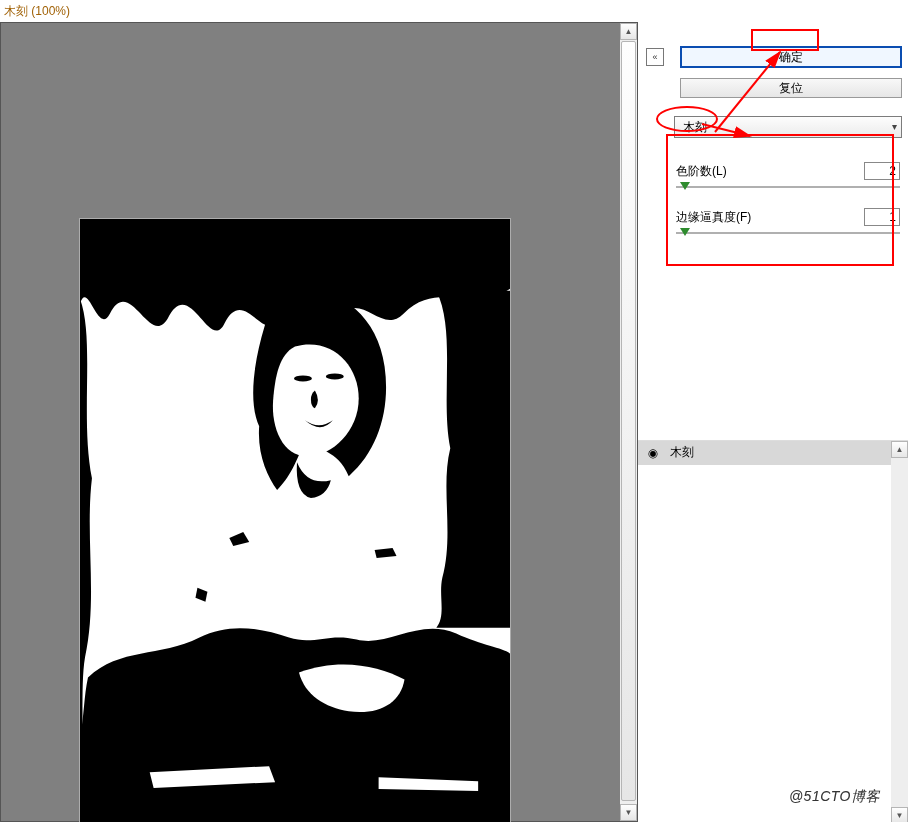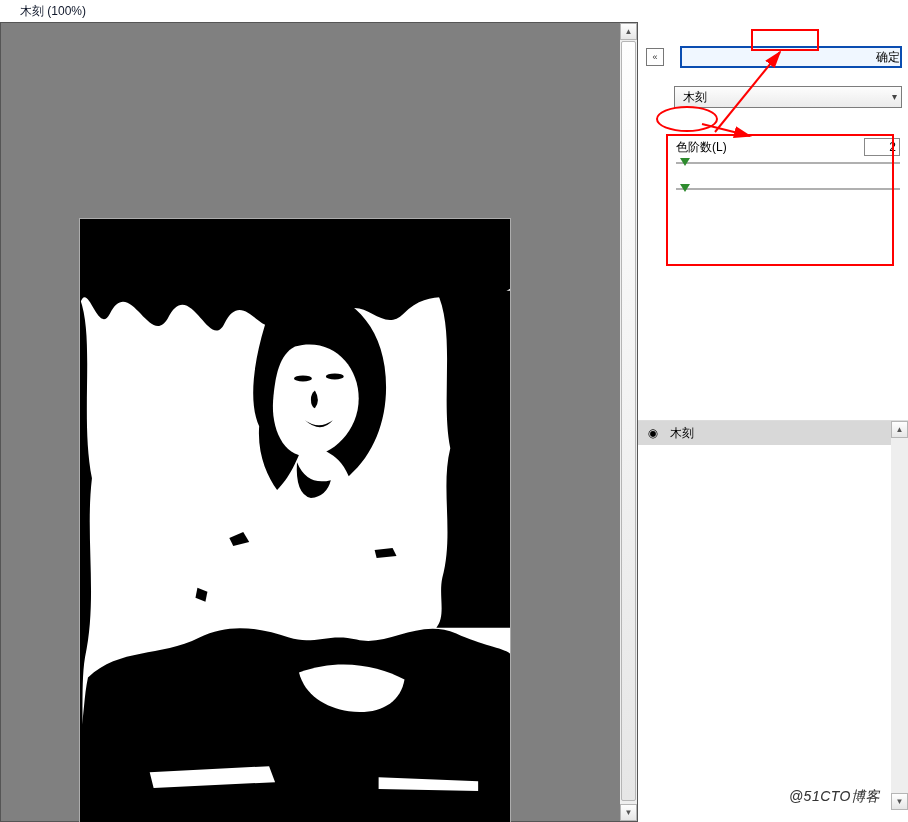--- a/index.html
+++ b/index.html
@@ -8,23 +8,23 @@
     font-family: "Microsoft YaHei", Arial, sans-serif;
     font-size: 12px;
     background: #ffffff;
     color: #000;
     width: 908px;
     height: 822px;
     overflow: hidden;
     position: relative;
   }
   .title {
-    padding: 3px 4px 2px 20px;
-    font-size: 12px;
-    color: #0f172a;
+    padding: 3px 4px 2px 4px;
+    font-size: 12px;
+    color: #a16207;
     background: #fff;
   }
   .main {
     display: flex;
     height: calc(100% - 20px);
   }
   .canvas-area {
     width: 638px;
     height: 800px;
     background: #808080;
@@ -109,21 +109,20 @@
     border: 1px solid #999;
     background: linear-gradient(#f8f8f8,#e6e6e6);
     text-align: center;
     line-height: 18px;
     font-size: 12px;
     cursor: pointer;
   }
   .btn.primary {
     border: 2px solid #0a4db1;
     background: #f0f7ff;
-    text-align: right;
   }
   .btn-col {
     margin-left: 36px;
     flex: 1;
     display: flex;
     flex-direction: column;
     gap: 10px;
   }
   .dropdown-row {
     margin: 12px 6px 4px 36px;
@@ -139,21 +138,21 @@
     font-size: 12px;
   }
   .dropdown .chev {
     position: absolute;
     right: 4px;
     top: 4px;
     font-size: 10px;
     color: #444;
   }
   .params {
-    margin: 20px 6px 0 36px;
+    margin: 14px 6px 0 36px;
     background: #fff;
     display: flex;
     flex-direction: column;
     gap: 16px;
     padding: 6px 2px;
     height: 280px;
   }
   .param {
     display: flex;
     flex-direction: column;
@@ -292,20 +291,21 @@
       <div class="scroll-thumb"></div>
       <div class="scroll-btn" style="position:absolute;bottom:0;">▼</div>
     </div>
   </div>
 
   <div class="right-panel">
     <div class="rollup-btn">«</div>
     <div class="top-controls">
       <div class="btn-col">
         <div class="btn primary">确定</div>
+        <div class="btn">复位</div>
       </div>
     </div>
 
     <div class="dropdown-row">
       <div class="dropdown">
         <span>木刻</span>
         <span class="chev">▾</span>
       </div>
     </div>
 
@@ -314,20 +314,24 @@
         <div class="param-row">
           <span class="param-label">色阶数(L)</span>
           <input class="param-input" value="2" style="">
         </div>
         <div class="slider">
           <div class="slider-track"></div>
           <div class="slider-thumb" style="left:2%;"></div>
         </div>
       </div>
       <div class="param">
+        <div class="param-row">
+          <span class="param-label">边缘逼真度(F)</span>
+          <input class="param-input" value="1" style="">
+        </div>
         <div class="slider">
           <div class="slider-track"></div>
           <div class="slider-thumb" style="left:2%;"></div>
         </div>
       </div>
     </div>
 
     <div class="layers-panel">
       <div class="layer-header">
         <span class="eye">◉</span>

